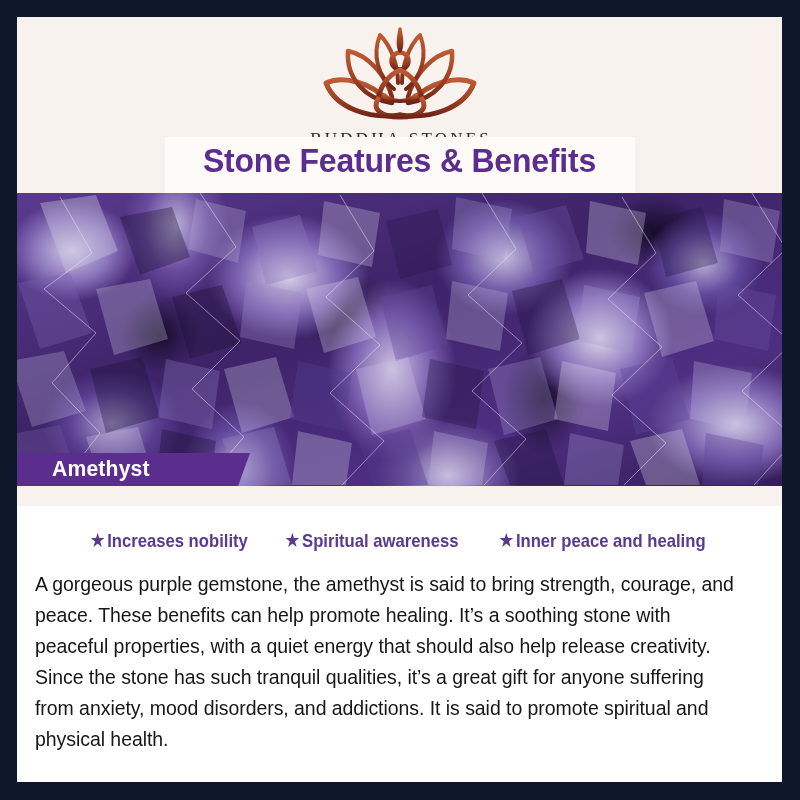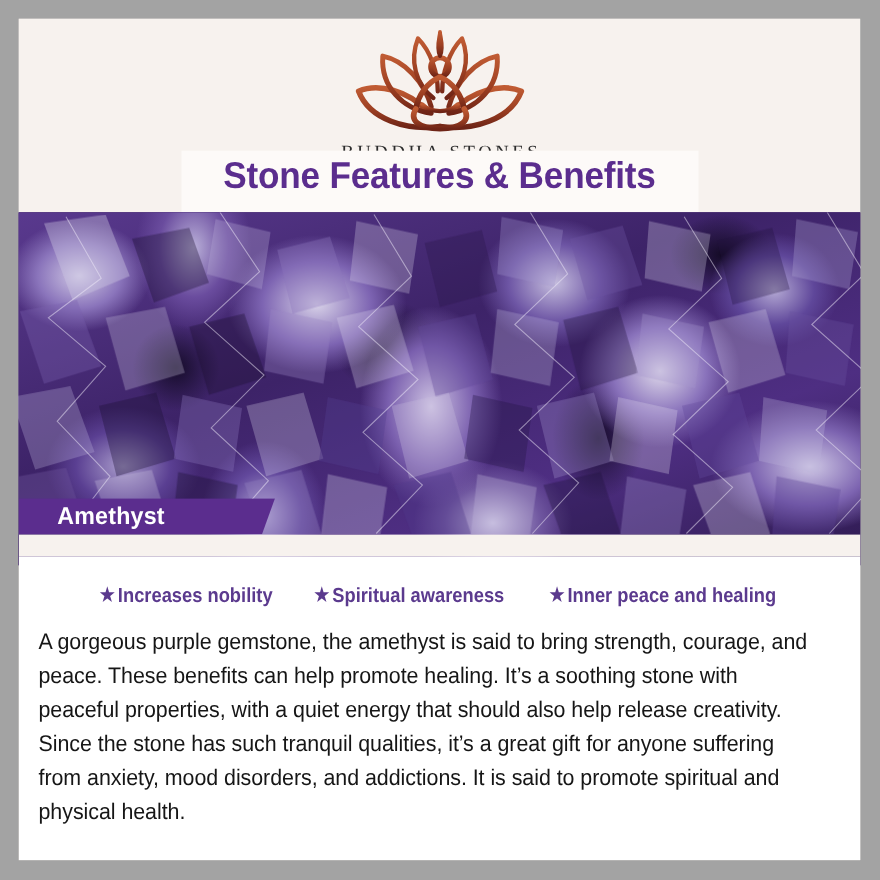--- a/index.html
+++ b/index.html
@@ -12,21 +12,21 @@
     overflow: hidden;
     font-family: "Liberation Sans", sans-serif;
     background: #7b5e9b;
   }
 
   
   #poster {
     position: relative;
     width: 800px;
     height: 800px;
-    background: #a3a3a3;
+    background: #0f172a;
     box-sizing: border-box;
   }
 
   
   .page-inner {
     position: absolute;
     left: 17px;
     top: 17px;
     width: 765px;
     height: 765px;

